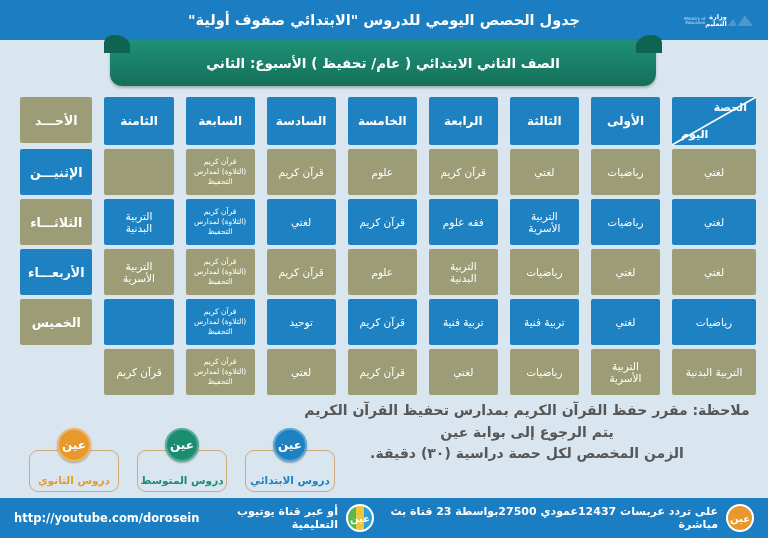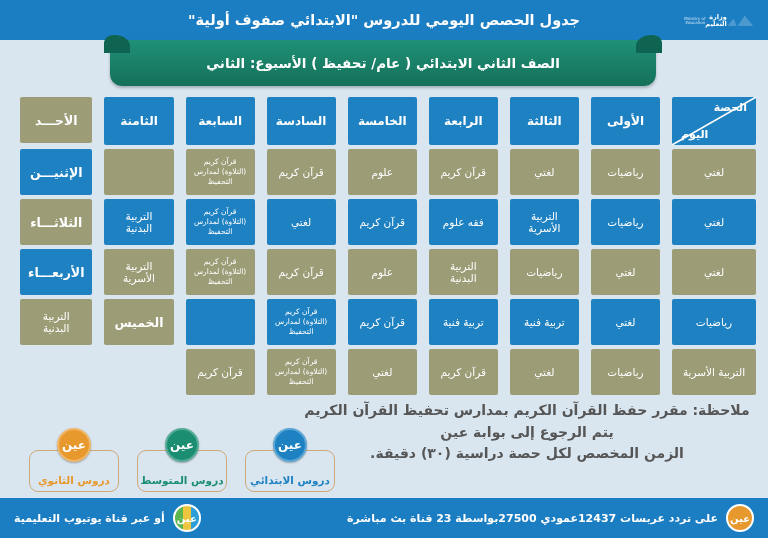--- a/index.html
+++ b/index.html
@@ -180,20 +180,21 @@
   <div class="cell drow olive">قرآن كريم</div>
   <div class="cell drow olive small">قرآن كريم (التلاوة) لمدارس التحفيظ</div>
   <div class="cell drow olive">التربية الأسرية</div>
 
   <div class="cell drow blue day">الأربعـــاء</div>
   <div class="cell drow blue">رياضيات</div>
   <div class="cell drow blue">لغتي</div>
   <div class="cell drow blue">تربية فنية</div>
   <div class="cell drow blue">تربية فنية</div>
   <div class="cell drow blue">قرآن كريم</div>
+  <div class="cell drow blue">توحيد</div>
   <div class="cell drow blue small">قرآن كريم (التلاوة) لمدارس التحفيظ</div>
   <div class="cell drow blue"></div>
 
   <div class="cell drow olive day">الخميس</div>
   <div class="cell drow olive">التربية البدنية</div>
   <div class="cell drow olive">التربية الأسرية</div>
   <div class="cell drow olive">رياضيات</div>
   <div class="cell drow olive">لغتي</div>
   <div class="cell drow olive">قرآن كريم</div>
   <div class="cell drow olive">لغتي</div>
@@ -223,13 +224,14 @@
 
 <div class="bottombar">
   <div class="bb-group">
     <div class="bb-circle bb-orange">عين</div>
     <span>على تردد عربسات 12437عمودي 27500بواسطة 23 قناة بث مباشرة</span>
   </div>
   <div class="bb-group">
     <div class="bb-circle bb-multi">عين</div>
     <span>أو عبر قناة يوتيوب التعليمية</span>
   </div>
+  <div class="bb-url">http://youtube.com/dorosein</div>
 </div>
 
 </body></html>

